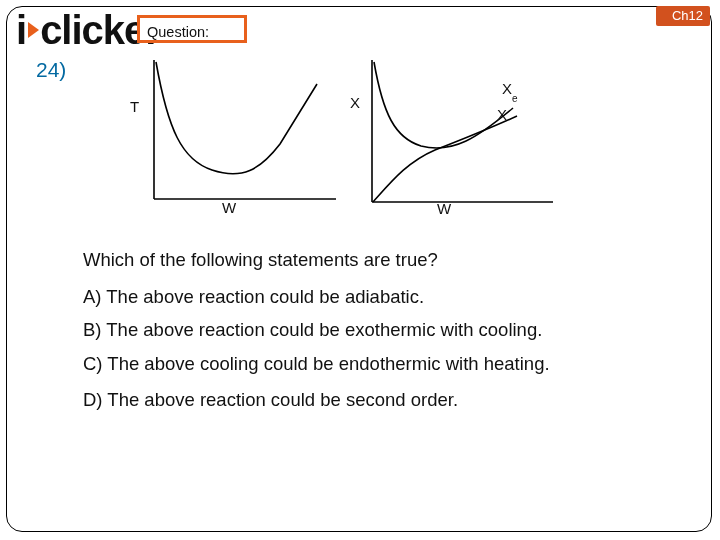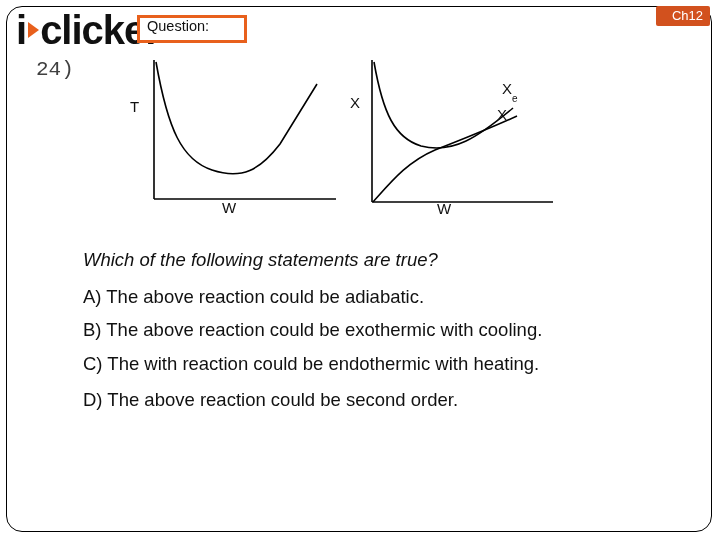--- a/index.html
+++ b/index.html
@@ -60,21 +60,21 @@
   .question-box {
     position: absolute;
     left: 137px;
     top: 15px;
     width: 110px;
     height: 28px;
     border: 3px solid #e8601c;
     background: #ffffff;
     box-sizing: border-box;
     display: flex;
-    align-items: flex-start;
+    align-items: flex-end;
     padding-left: 7px;
   }
   .question-box span {
     font-size: 14.5px;
     color: #111111;
   }
 
   
   .ch-badge {
     position: absolute;
@@ -87,22 +87,21 @@
     border-radius: 2px;
     line-height: 1;
   }
 
   
   .qnum {
     position: absolute;
     left: 36px;
     top: 58px;
     font-size: 21px;
-    color: #404040;
-    font-family: Liberation Mono, monospace;
+    color: #0369a1;
   }
 
   
   .figure {
     position: absolute;
   }
   #figure-left { left: 120px; top: 52px; width: 230px; height: 165px; }
   #figure-right { left: 345px; top: 52px; width: 230px; height: 165px; }
 
   .axis-label {
@@ -130,21 +129,21 @@
   #label-X2 { left: 497px; top: 106px; }
 
   
   .body-text {
     position: absolute;
     left: 83px;
     font-size: 18.5px;
     color: #111111;
     white-space: nowrap;
   }
-  #prompt { top: 249px; font-style: italic; }
+  #prompt { top: 249px; }
   #opt-a { top: 286px; }
   #opt-b { top: 319px; }
   #opt-c { top: 353px; }
   #opt-d { top: 389px; text-align: right; }
 </style>
 </head>
 <body>
 
 <div class="slide">
   <div class="slide-border"></div>
@@ -189,15 +188,15 @@
     </svg>
   </div>
   <div class="axis-label" id="label-X">X</div>
   <div class="fig-caption" id="label-W-right">W</div>
   <div class="axis-label" id="label-Xe"><span>X</span><span id="label-Xeq-sub">e</span></div>
   <div class="axis-label" id="label-X2">X</div>
 
   <div class="body-text" id="prompt">Which of the following statements are true?</div>
   <div class="body-text" id="opt-a">A) The above reaction could be adiabatic.</div>
   <div class="body-text" id="opt-b">B) The above reaction could be exothermic with cooling.</div>
-  <div class="body-text" id="opt-c">C) The with reaction could be endothermic with heating.</div>
+  <div class="body-text" id="opt-c">C) The above cooling could be endothermic with heating.</div>
   <div class="body-text" id="opt-d">D) The above reaction could be second order.</div>
 </div>
 
 </body></html>

